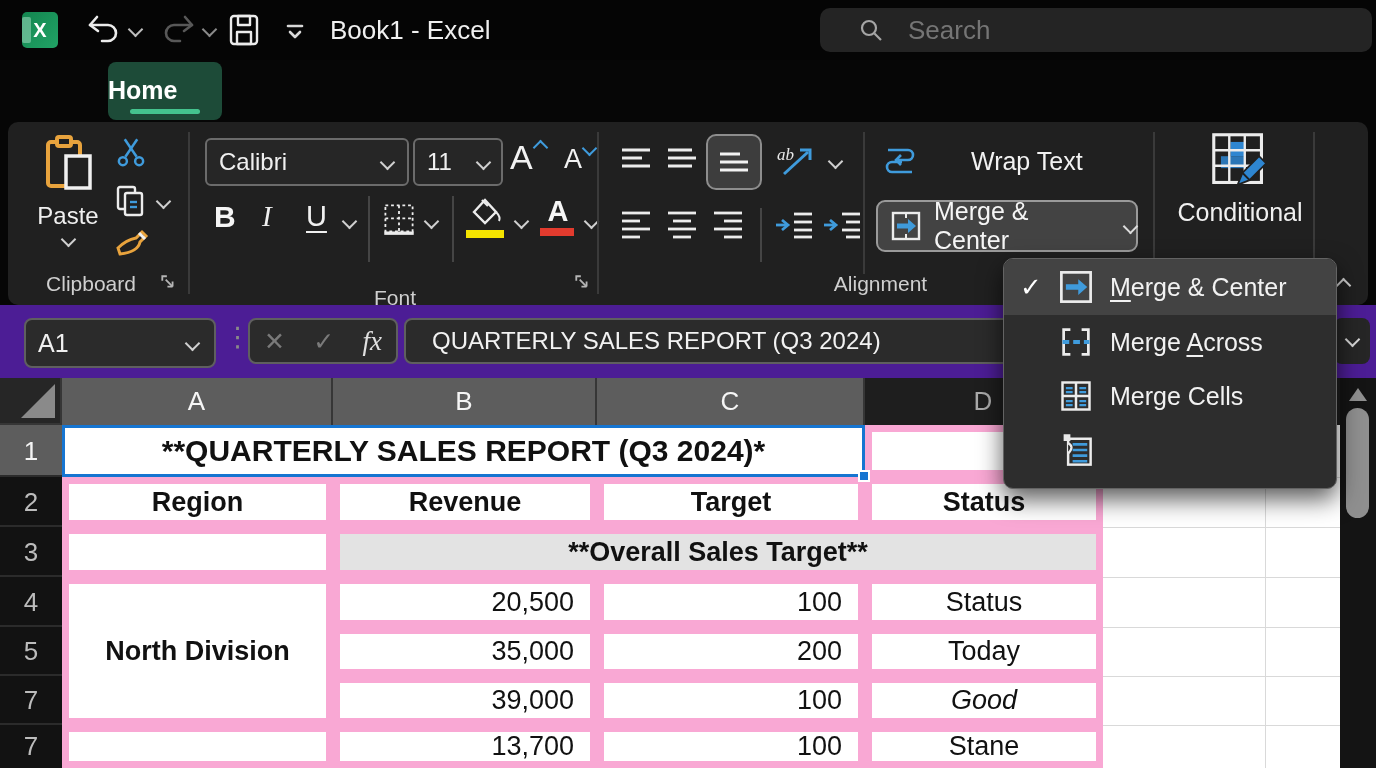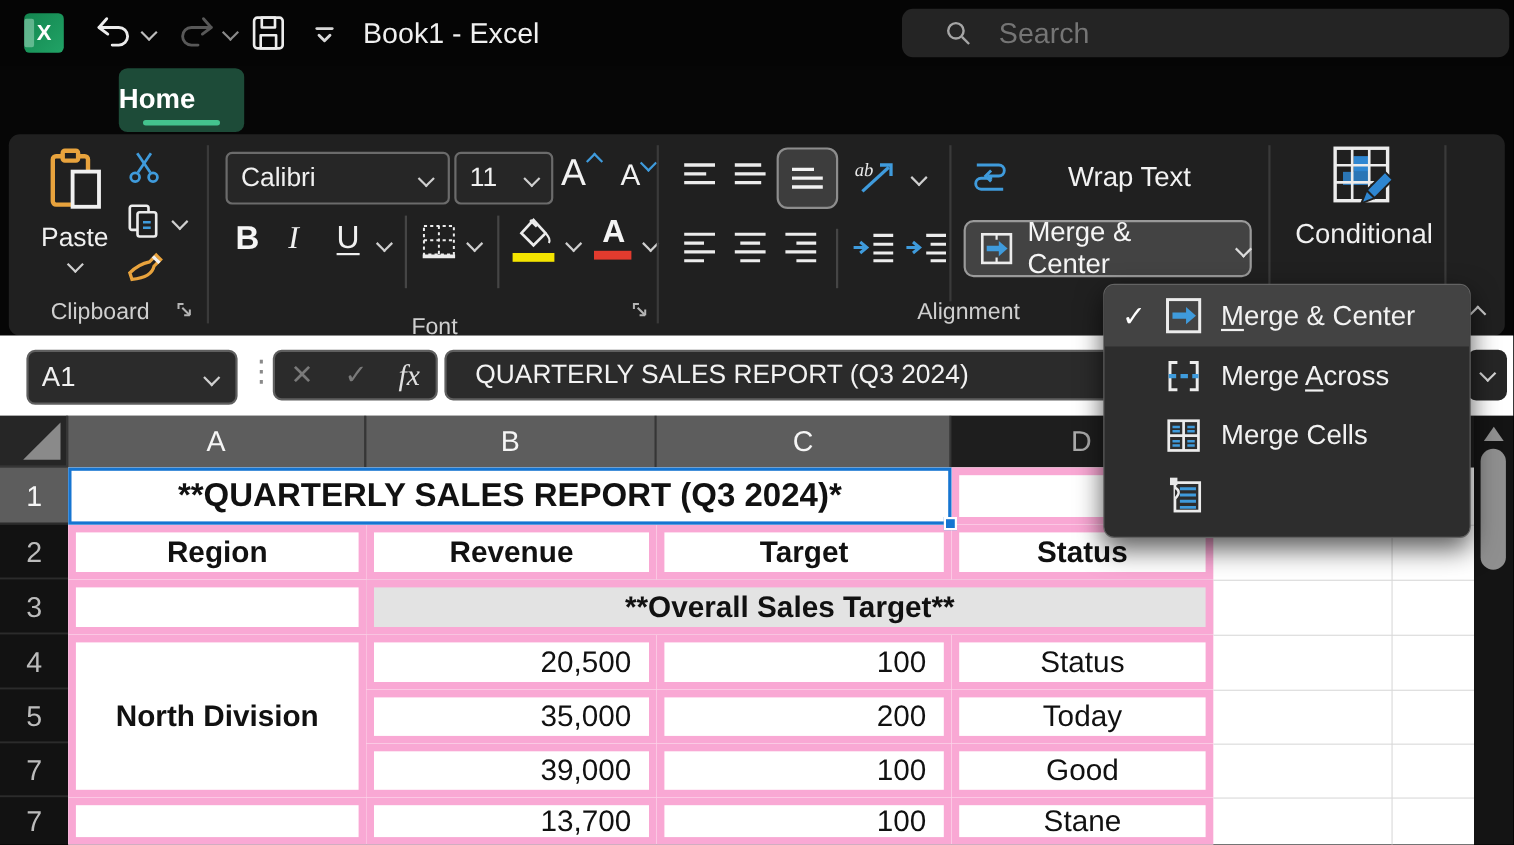--- a/index.html
+++ b/index.html
@@ -314,21 +314,21 @@
           <path d="M28 36 L42 22 L48 28 L34 42 Z" fill="#2e86d1" stroke="#202020" stroke-width="1.5"></path>
           <path d="M28 36 L24 46 L34 42 Z" fill="#2e86d1" stroke="#202020" stroke-width="1.5"></path>
         </svg>
       </span>
       <div style="font-size:25px;color:#f0f0f0;margin-top:2px;">Conditional</div>
     </div>
     <div class="abs sep" style="left:1305px;top:10px;height:162px;"></div>
     <span class="chv chv-up" style="position:absolute;left:1330px;top:158px;color:#cfcfcf;"></span>
   </div>
 
-  <div class="abs" style="left:0;top:305px;width:1376px;height:73px;background:#ffffff;">
+  <div class="abs" style="left:0;top:305px;width:1376px;height:73px;background:#4c1d95;">
     <div class="abs selectbox" style="left:24px;top:13px;width:188px;height:46px;background:#2b2b2b;border-color:#5f5f5f;border-radius:8px;">
       <input readonly="" style="font-size: 25px;" value="A1">
       <span class="chv" style="color:#d0d0d0;margin-right:16px;flex:none;"></span>
     </div>
     <div class="abs" style="left:224px;top:16px;font-size:27px;color:#8a8a8a;letter-spacing:0;">⋮</div>
     <div class="abs" style="left:248px;top:13px;width:150px;height:46px;background:#2b2b2b;border:2px solid #5f5f5f;border-radius:8px;box-sizing:border-box;display:flex;align-items:center;justify-content:space-around;">
       <span style="color:#7a7a7a;font-size:25px;">✕</span>
       <span style="color:#7a7a7a;font-size:25px;">✓</span>
       <span style="color:#e0e0e0;font-size:27px;font-style:italic;font-family:'Liberation Serif',serif;">fx</span>
     </div>
@@ -384,21 +384,21 @@
   <div class="cell num" style="left:333px;top:577px;width:264px;height:50px;">20,500</div>
   <div class="cell num" style="left:597px;top:577px;width:268px;height:50px;">100</div>
   <div class="cell" style="left:865px;top:577px;width:238px;height:50px;">Status</div>
 
   <div class="cell num" style="left:333px;top:627px;width:264px;height:49px;">35,000</div>
   <div class="cell num" style="left:597px;top:627px;width:268px;height:49px;">200</div>
   <div class="cell" style="left:865px;top:627px;width:238px;height:49px;">Today</div>
 
   <div class="cell num" style="left:333px;top:676px;width:264px;height:49px;">39,000</div>
   <div class="cell num" style="left:597px;top:676px;width:268px;height:49px;">100</div>
-  <div class="cell" style="left:865px;top:676px;width:238px;height:49px;">Good</div>
+  <div class="cell" style="left:865px;top:676px;width:238px;height:49px;font-style:italic;">Good</div>
 
   <div class="cell num" style="left:333px;top:725px;width:264px;height:43px;">13,700</div>
   <div class="cell num" style="left:597px;top:725px;width:268px;height:43px;">100</div>
   <div class="cell" style="left:865px;top:725px;width:238px;height:43px;">Stane</div>
 
   <div class="cell bold" style="left:62px;top:425px;width:803px;height:52px;border:3px solid #1675d1;font-size:30px;z-index:5;">**QUARTERLY SALES REPORT (Q3 2024)*</div>
   <div class="abs" style="left:858px;top:470px;width:12px;height:12px;background:#1675d1;border:2px solid #fff;box-sizing:border-box;z-index:6;"></div>
 
   <div class="abs" style="left:1340px;top:378px;width:36px;height:390px;background:#141414;">
     <div class="abs" style="left:9px;top:10px;width:0;height:0;border-left:9px solid transparent;border-right:9px solid transparent;border-bottom:13px solid #909090;"></div>

